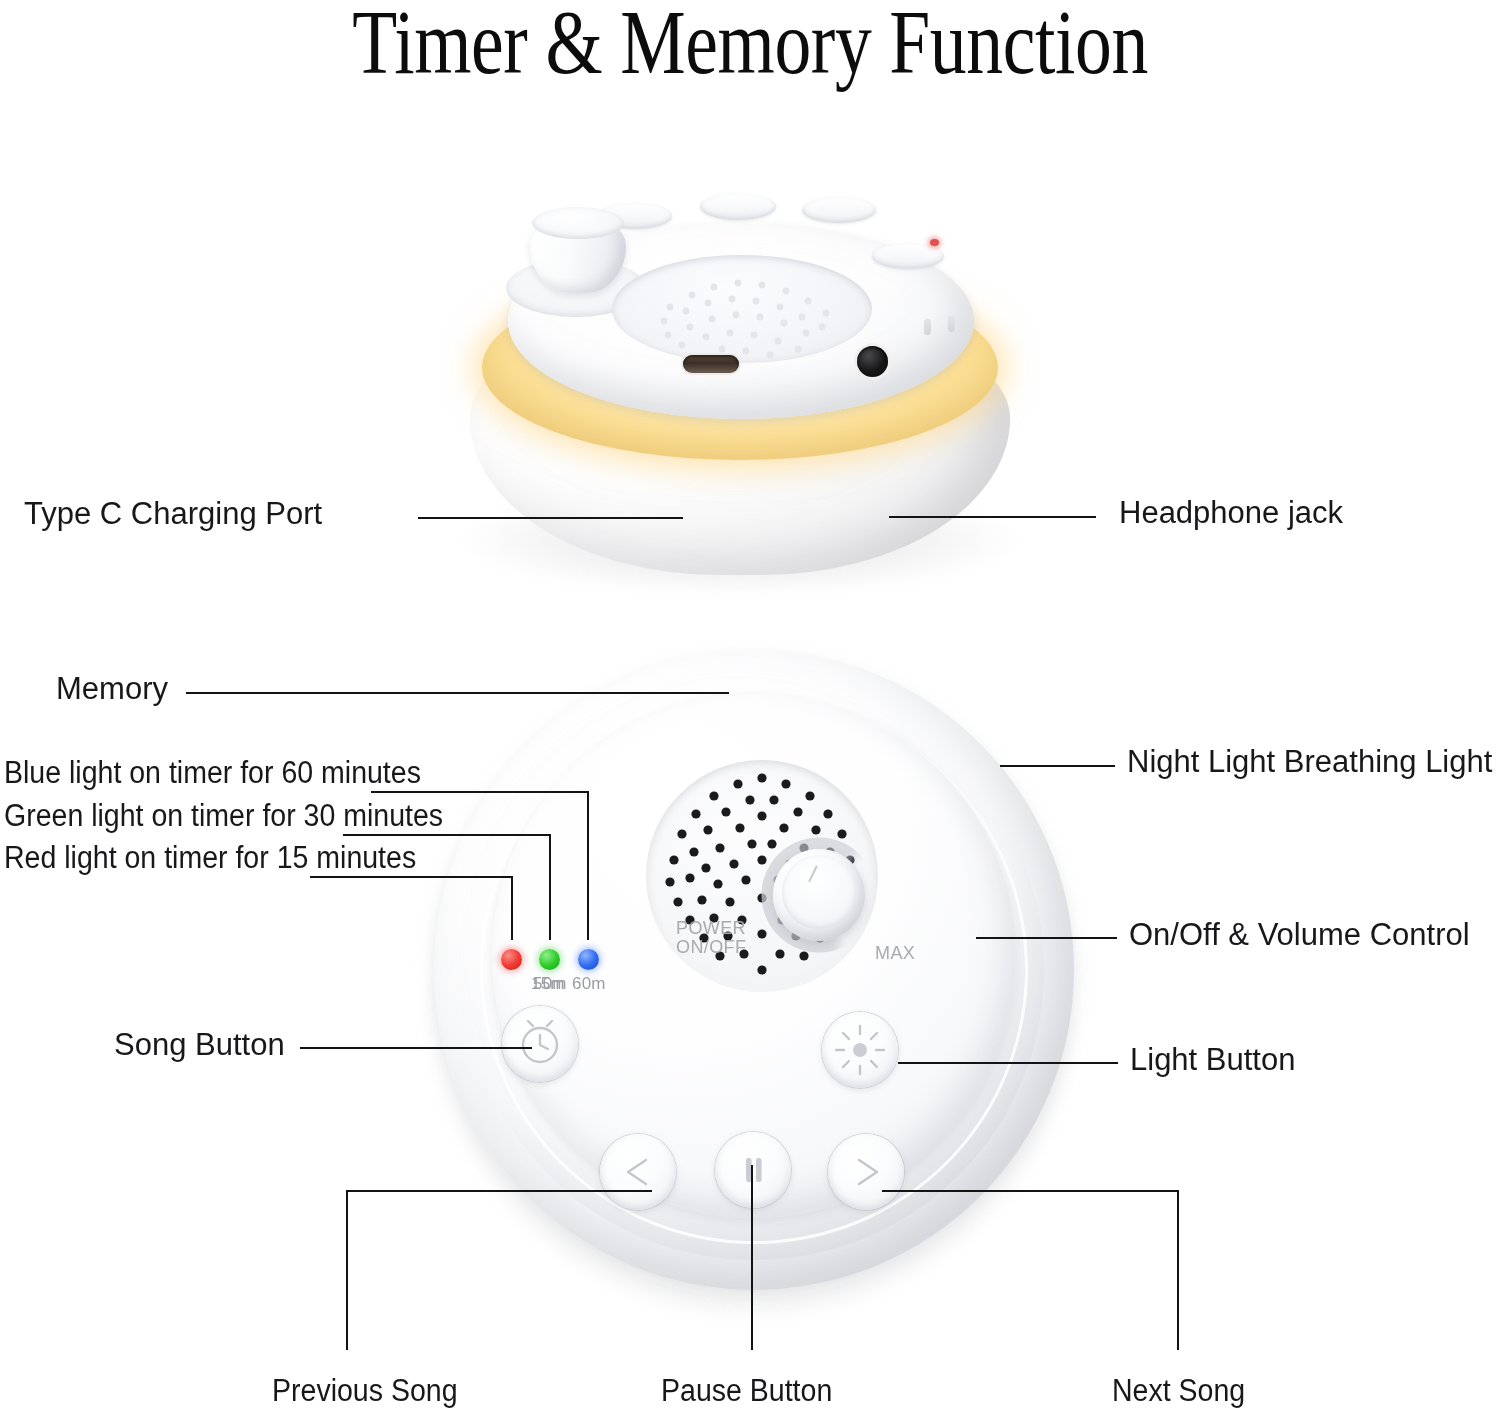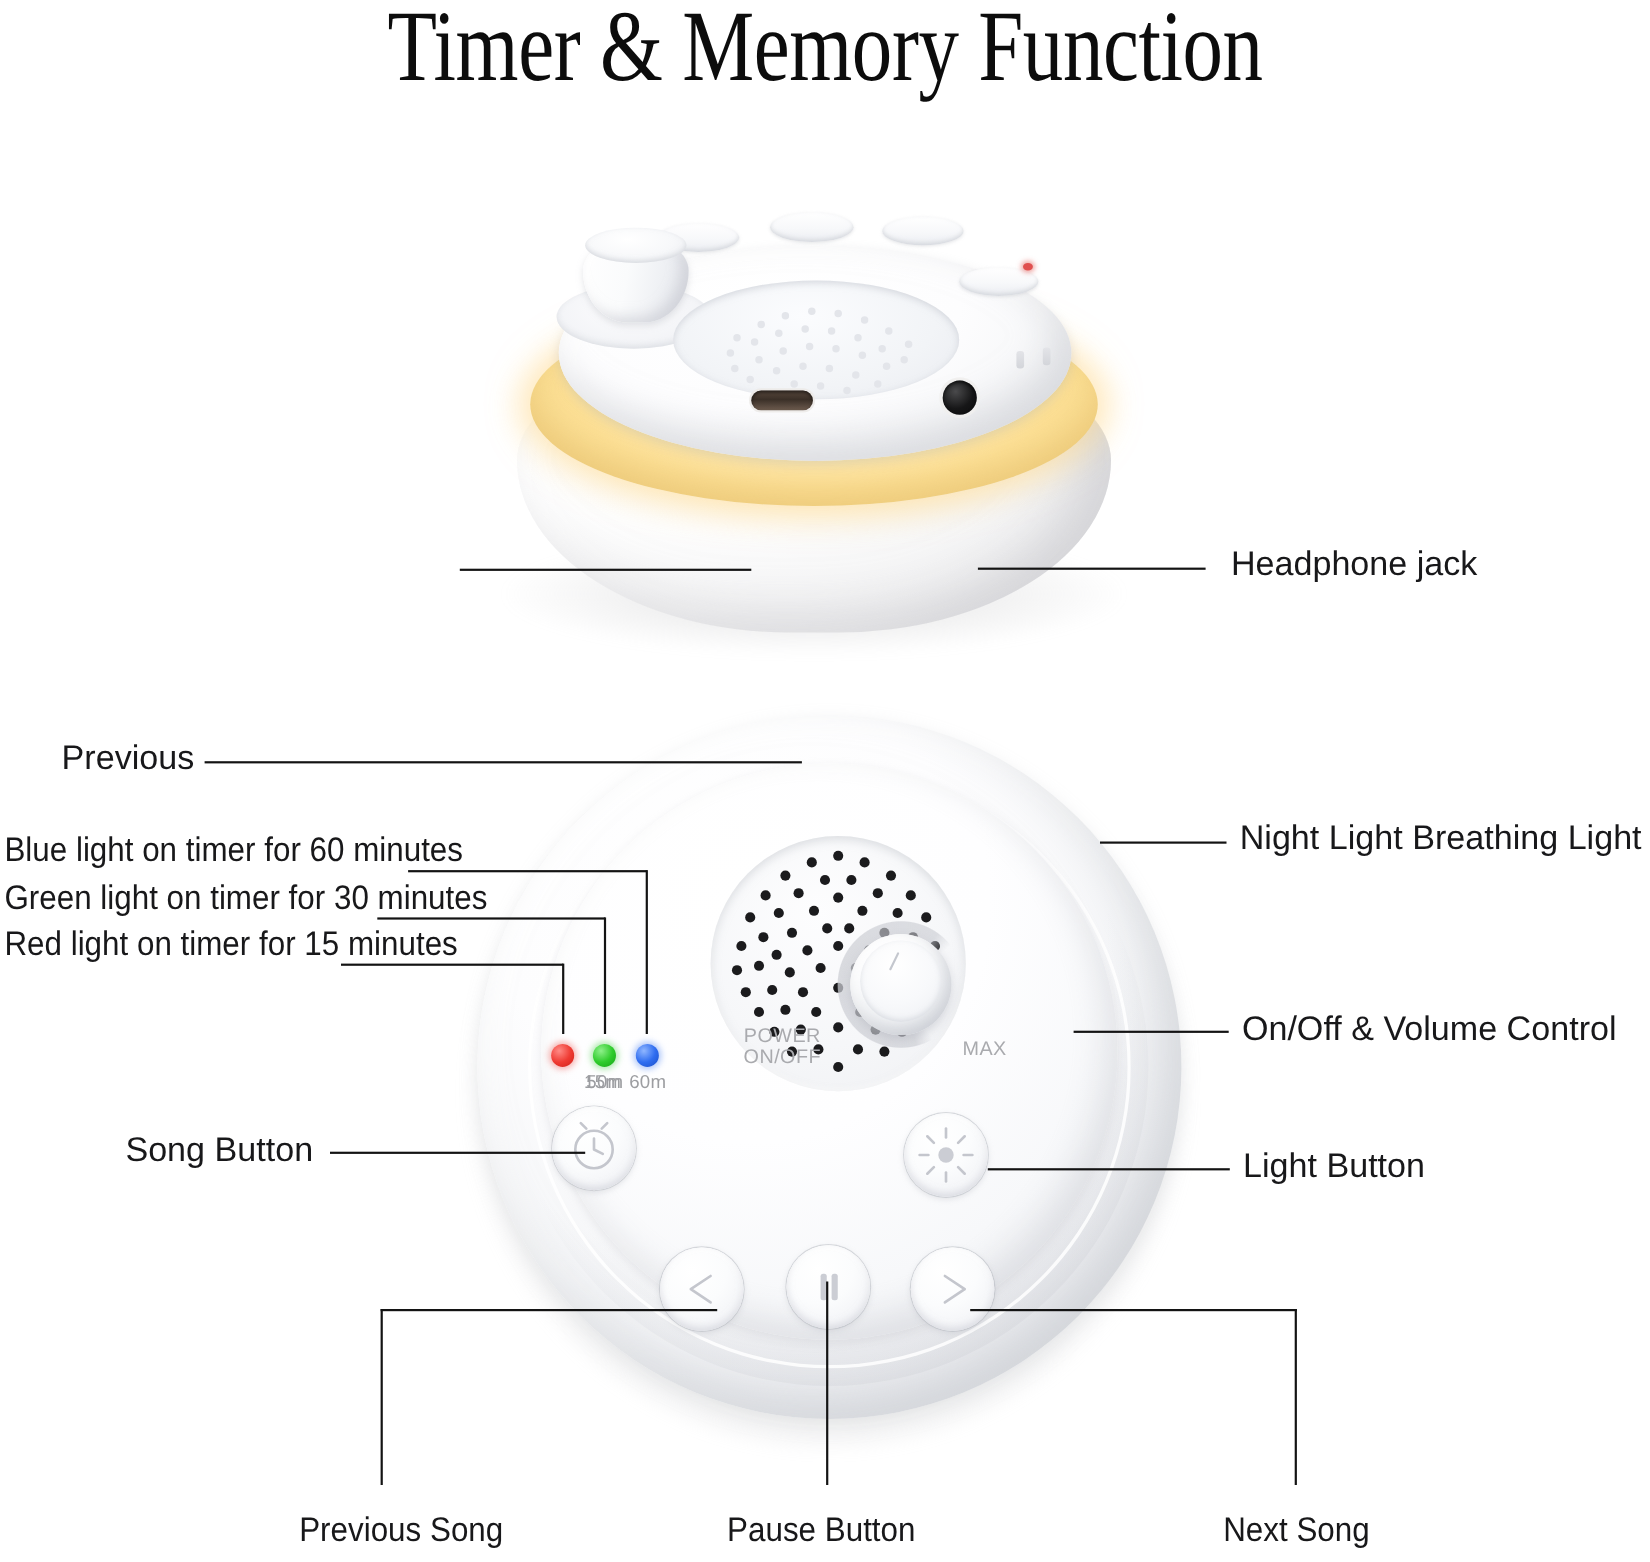--- a/index.html
+++ b/index.html
@@ -212,20 +212,21 @@
     <div class="side-vent" style="left:494px;top:164px;"></div>
     <div class="side-vent" style="left:518px;top:161px;"></div>
 
     <div class="port-usb"></div>
     <div class="port-jack"></div>
   </div>
 
   <div class="ln lnh" style="left:418px;top:517px;width:265px;"></div>
   <div class="ln lnh" style="left:889px;top:516px;width:207px;"></div>
 
+  <div class="lbl" style="left:24px;top:496px;">Type C Charging Port</div>
   <div class="lbl" style="left:1119px;top:495px;text-align:center;">Headphone jack</div>
 
   <div class="dev-top">
     <div class="top-shadow"></div>
     <div class="ring-outer"></div>
     <div class="ring-band"></div>
     <div class="ring-inner-hi"></div>
     <div class="face"></div>
 
     <div class="grille">
@@ -301,21 +302,21 @@
     <div class="led led-green" style="left:151px;top:335px;"></div>
     <div class="led led-blue" style="left:190px;top:335px;"></div>
     <div class="led-cap" style="left:107px;top:360px;margin-left:36px;">15m</div>
     <div class="led-cap" style="left:145px;top:360px;">50m</div>
     <div class="led-cap" style="left:184px;top:360px;">60m</div>
 
     <div class="knob-arc"></div>
     <div class="knob"></div>
     <div class="knob-top"></div>
     <div class="knob-mark"></div>
-    <div class="knob-lbl" style="left:288px;top:318px;text-align:center;">
+    <div class="knob-lbl" style="left:288px;top:305px;text-align:left;">
       <span>POWER</span><br>
       <span>ON/OFF</span>
     </div>
     <div class="knob-lbl" style="left:487px;top:330px;">MAX</div>
 
     <div class="btn" style="left:114px;top:392px;width:76px;height:76px;">
       <svg viewBox="0 0 76 76" aria-hidden="true">
         <circle class="glyph" cx="38" cy="39" r="17"></circle>
         <path class="glyph" d="M38 29 L38 39 L46 43"></path>
         <path class="glyph" d="M31 20 L26 15 M45 20 L50 15"></path>
@@ -378,21 +379,21 @@
   <div class="ln lnh" style="left:898px;top:1062px;width:220px;"></div>
 
   <div class="ln lnh" style="left:346px;top:1190px;width:306px;"></div>
   <div class="ln lnv" style="left:346px;top:1190px;height:160px;"></div>
 
   <div class="ln lnv" style="left:751px;top:1165px;height:185px;"></div>
 
   <div class="ln lnh" style="left:882px;top:1190px;width:297px;"></div>
   <div class="ln lnv" style="left:1177px;top:1190px;height:160px;"></div>
 
-  <div class="lbl" style="left:56px;top:671px;">Previous</div>
+  <div class="lbl" style="left:56px;top:671px;">Memory</div>
 
   <div class="lbl cond" style="left:4px;top:755px;">Blue light on timer for 60 minutes</div>
   <div class="lbl cond" style="left:4px;top:798px;">Green light on timer for 30 minutes</div>
   <div class="lbl cond" style="left:4px;top:840px;">Red light on timer for 15 minutes</div>
 
   <div class="lbl" style="left:114px;top:1027px;">Song Button</div>
 
   <div class="lbl" style="left:1129px;top:917px;">On/Off &amp; Volume Control</div>
   <div class="lbl" style="left:1127px;top:744px;">Night Light Breathing Light</div>
   <div class="lbl" style="left:1130px;top:1042px;text-align:right;">Light Button</div>

